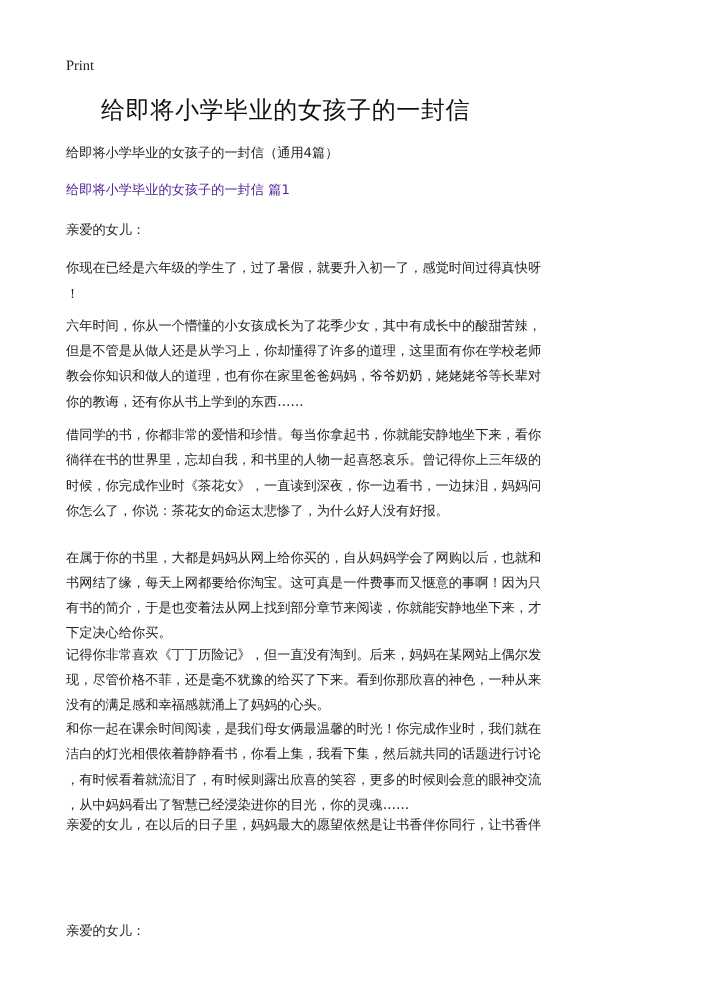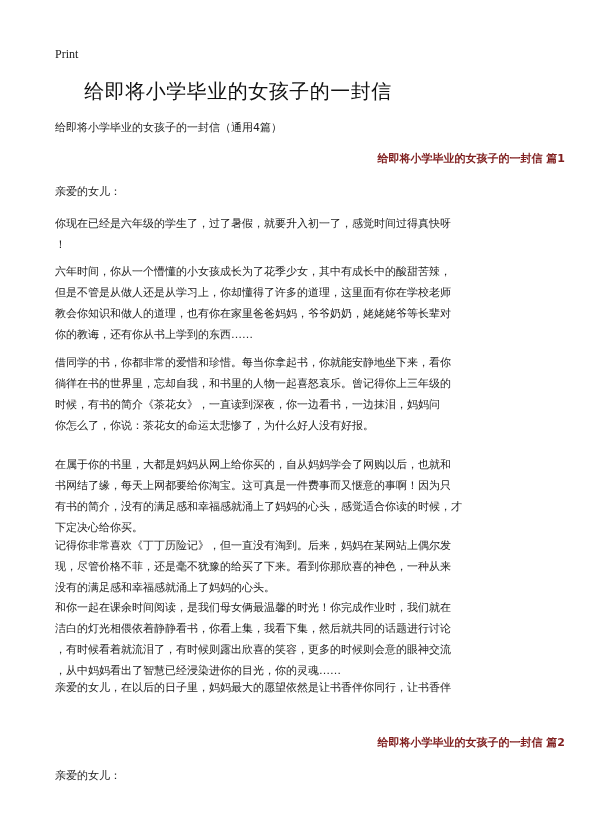--- a/index.html
+++ b/index.html
@@ -13,21 +13,21 @@
     position: absolute; left: 55px; top: 47px;
     font-family: "Liberation Serif", "DejaVu Serif", serif;
     font-size: 12px; color: #222;
   }
   .title {
     position: absolute; left: 0; top: 78px; width: 476px; text-align: center;
     font-size: 20px; color: #111; letter-spacing: 0.5px;
   }
   .block { position: absolute; left: 55px; width: 510px; font-size: 11px; line-height: 21px; color: #222; white-space: nowrap; }
   .line { display: block; height: 21px; }
-  .heading { font-weight: bold; color: #7f1d1d; text-align: right; }
+  .heading { font-weight: normal; color: #4c1d95; }
 </style>
 </head>
 <body>
 
 <div class="page">
   <div class="print-label">Print</div>
   <div class="title">给即将小学毕业的女孩子的一封信</div>
 
   <div class="block" style="top:117px;">
     <span class="line">给即将小学毕业的女孩子的一封信（通用4篇）</span>
@@ -49,48 +49,45 @@
   <div class="block" style="top:261px;">
     <span class="line">六年时间，你从一个懵懂的小女孩成长为了花季少女，其中有成长中的酸甜苦辣，</span>
     <span class="line">但是不管是从做人还是从学习上，你却懂得了许多的道理，这里面有你在学校老师</span>
     <span class="line">教会你知识和做人的道理，也有你在家里爸爸妈妈，爷爷奶奶，姥姥姥爷等长辈对</span>
     <span class="line">你的教诲，还有你从书上学到的东西……</span>
   </div>
 
   <div class="block" style="top:352px;">
     <span class="line">借同学的书，你都非常的爱惜和珍惜。每当你拿起书，你就能安静地坐下来，看你</span>
     <span class="line">徜徉在书的世界里，忘却自我，和书里的人物一起喜怒哀乐。曾记得你上三年级的</span>
-    <span class="line">时候，有书的简介《茶花女》，一直读到深夜，你一边看书，一边抹泪，妈妈问</span>
+    <span class="line">时候，你完成作业时《茶花女》，一直读到深夜，你一边看书，一边抹泪，妈妈问</span>
     <span class="line">你怎么了，你说：茶花女的命运太悲惨了，为什么好人没有好报。</span>
   </div>
 
   <div class="block" style="top:454px;">
     <span class="line">在属于你的书里，大都是妈妈从网上给你买的，自从妈妈学会了网购以后，也就和</span>
     <span class="line">书网结了缘，每天上网都要给你淘宝。这可真是一件费事而又惬意的事啊！因为只</span>
-    <span class="line">有书的简介，没有的满足感和幸福感就涌上了妈妈的心头，感觉适合你读的时候，才</span>
+    <span class="line">有书的简介，于是也变着法从网上找到部分章节来阅读，你就能安静地坐下来，才</span>
     <span class="line">下定决心给你买。</span>
   </div>
 
   <div class="block" style="top:535px;">
     <span class="line">记得你非常喜欢《丁丁历险记》，但一直没有淘到。后来，妈妈在某网站上偶尔发</span>
     <span class="line">现，尽管价格不菲，还是毫不犹豫的给买了下来。看到你那欣喜的神色，一种从来</span>
     <span class="line">没有的满足感和幸福感就涌上了妈妈的心头。</span>
   </div>
 
   <div class="block" style="top:597px;">
     <span class="line">和你一起在课余时间阅读，是我们母女俩最温馨的时光！你完成作业时，我们就在</span>
     <span class="line">洁白的灯光相偎依着静静看书，你看上集，我看下集，然后就共同的话题进行讨论</span>
     <span class="line">，有时候看着就流泪了，有时候则露出欣喜的笑容，更多的时候则会意的眼神交流</span>
     <span class="line">，从中妈妈看出了智慧已经浸染进你的目光，你的灵魂……</span>
   </div>
 
   <div class="block" style="top:677px;">
     <span class="line">亲爱的女儿，在以后的日子里，妈妈最大的愿望依然是让书香伴你同行，让书香伴</span>
   </div>
 
-  <div class="block heading" style="top:732px;">
-    <span class="line">给即将小学毕业的女孩子的一封信 篇2</span>
-  </div>
 
   <div class="block" style="top:765px;">
     <span class="line">亲爱的女儿：</span>
   </div>
 </div>
 
 </body></html>

